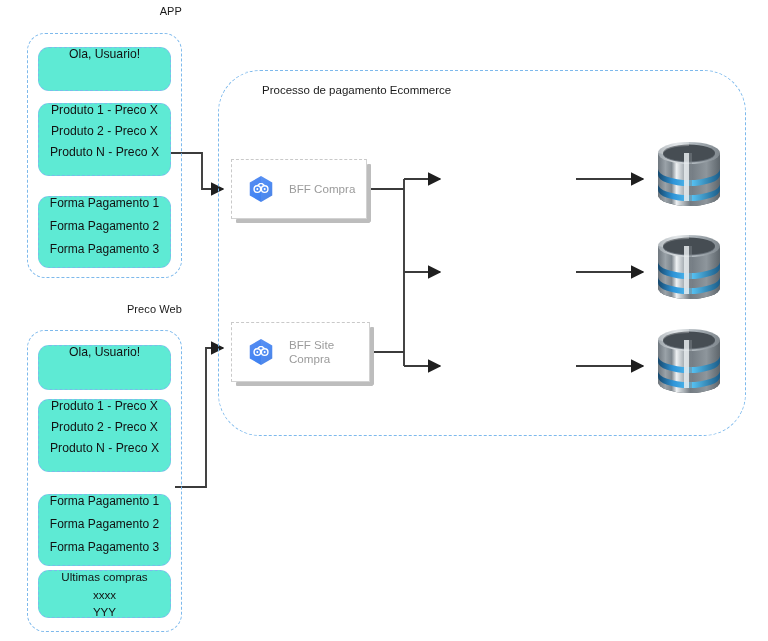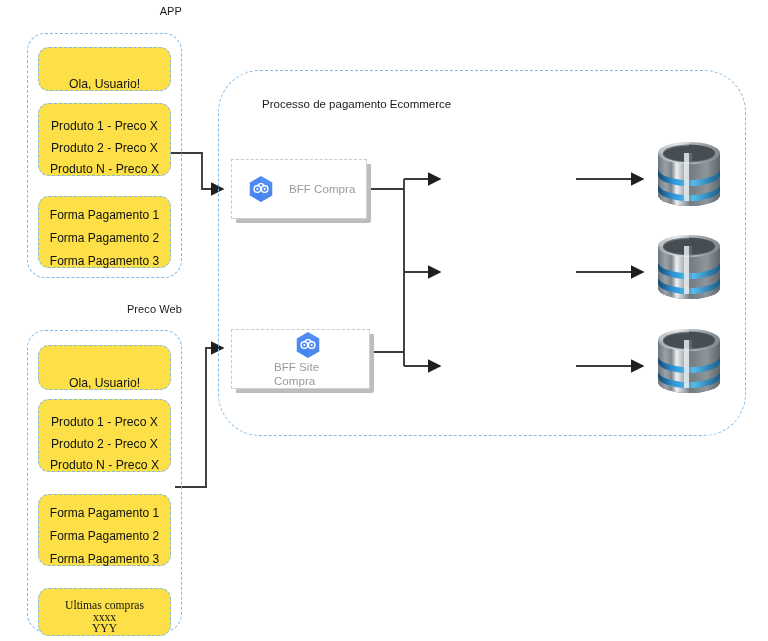--- a/index.html
+++ b/index.html
@@ -31,25 +31,25 @@
     white-space: nowrap;
   }
   .client-panel {
     border: 1.4px dashed #7db9ec;
     border-radius: 18px;
     background: transparent;
   }
   .client-card {
     border: 1.4px dashed #7db9ec;
     border-radius: 11px;
-    background: #fde047;
+    background: #5eead4;
     display: flex;
     flex-direction: column;
     align-items: center;
-    justify-content: flex-end;
+    justify-content: flex-start;
   }
   .card-line {
     color: #121212;
     line-height: 1.0;
     white-space: nowrap;
   }
   .card-line.lg   { font-size: 12.2px; }
   .card-line.md   { font-size: 11.6px; }
   .card-line.sm   { font-size: 12px; }
 
@@ -213,44 +213,44 @@
     <div class="card-line lg">Produto 2 - Preco X</div>
     <div class="card-line lg">Produto N - Preco X</div>
   </div>
 
   <div class="abs client-card" style="left:38px; top:494px; width:133px; height:72px; gap:11px;">
     <div class="card-line sm">Forma Pagamento 1</div>
     <div class="card-line sm">Forma Pagamento 2</div>
     <div class="card-line sm">Forma Pagamento 3</div>
   </div>
 
-  <div class="abs client-card" style="left:38px; top:588px; width:133px; height:48px; gap:0;font-family:Liberation Serif, serif;">
+  <div class="abs client-card" style="left:38px; top:570px; width:133px; height:48px; gap:6px;">
     <div class="card-line md">Ultimas compras</div>
     <div class="card-line md">xxxx</div>
     <div class="card-line md">YYY</div>
   </div>
 
   <div class="abs process-group" style="left:218px; top:70px; width:528px; height:366px;"></div>
 
-  <div class="abs process-title" style="left:262px; top:98px;">Processo de pagamento Ecommerce</div>
+  <div class="abs process-title" style="left:262px; top:84px;">Processo de pagamento Ecommerce</div>
 
   <div class="abs node" style="left:231px; top:159px; width:136px; height:60px;">
     <svg class="node-icon" viewBox="0 0 32 32">
       <polygon points="16,2.2 28,9.1 28,22.9 16,29.8 4,22.9 4,9.1" fill="url(#hexGrad)"></polygon>
       <polygon points="16,2.2 28,9.1 28,22.9 16,29.8" fill="#ffffff" opacity="0.07"></polygon>
       <circle cx="12.1" cy="16.1" r="3.5" fill="none" stroke="#ffffff" stroke-width="1.5"></circle>
       <circle cx="19.9" cy="16.1" r="3.5" fill="none" stroke="#ffffff" stroke-width="1.5"></circle>
       <path d="M 12.1 12.6 L 14.6 10.3 L 17.4 10.3 L 19.9 12.6" fill="none" stroke="#ffffff" stroke-width="1.5" stroke-linejoin="round"></path>
       <circle cx="12.1" cy="16.1" r="1.1" fill="#ffffff"></circle>
       <circle cx="19.9" cy="16.1" r="1.1" fill="#ffffff"></circle>
     </svg>
     <div class="node-label">BFF Compra</div>
   </div>
 
-  <div class="abs node" style="left:231px; top:329px; width:139px; height:60px;flex-direction:column;">
+  <div class="abs node" style="left:231px; top:322px; width:139px; height:60px;">
     <svg class="node-icon" viewBox="0 0 32 32">
       <polygon points="16,2.2 28,9.1 28,22.9 16,29.8 4,22.9 4,9.1" fill="url(#hexGrad)"></polygon>
       <polygon points="16,2.2 28,9.1 28,22.9 16,29.8" fill="#ffffff" opacity="0.07"></polygon>
       <circle cx="12.1" cy="16.1" r="3.5" fill="none" stroke="#ffffff" stroke-width="1.5"></circle>
       <circle cx="19.9" cy="16.1" r="3.5" fill="none" stroke="#ffffff" stroke-width="1.5"></circle>
       <path d="M 12.1 12.6 L 14.6 10.3 L 17.4 10.3 L 19.9 12.6" fill="none" stroke="#ffffff" stroke-width="1.5" stroke-linejoin="round"></path>
       <circle cx="12.1" cy="16.1" r="1.1" fill="#ffffff"></circle>
       <circle cx="19.9" cy="16.1" r="1.1" fill="#ffffff"></circle>
     </svg>
     <div class="node-label" style="max-width:66px;">BFF Site Compra</div>

